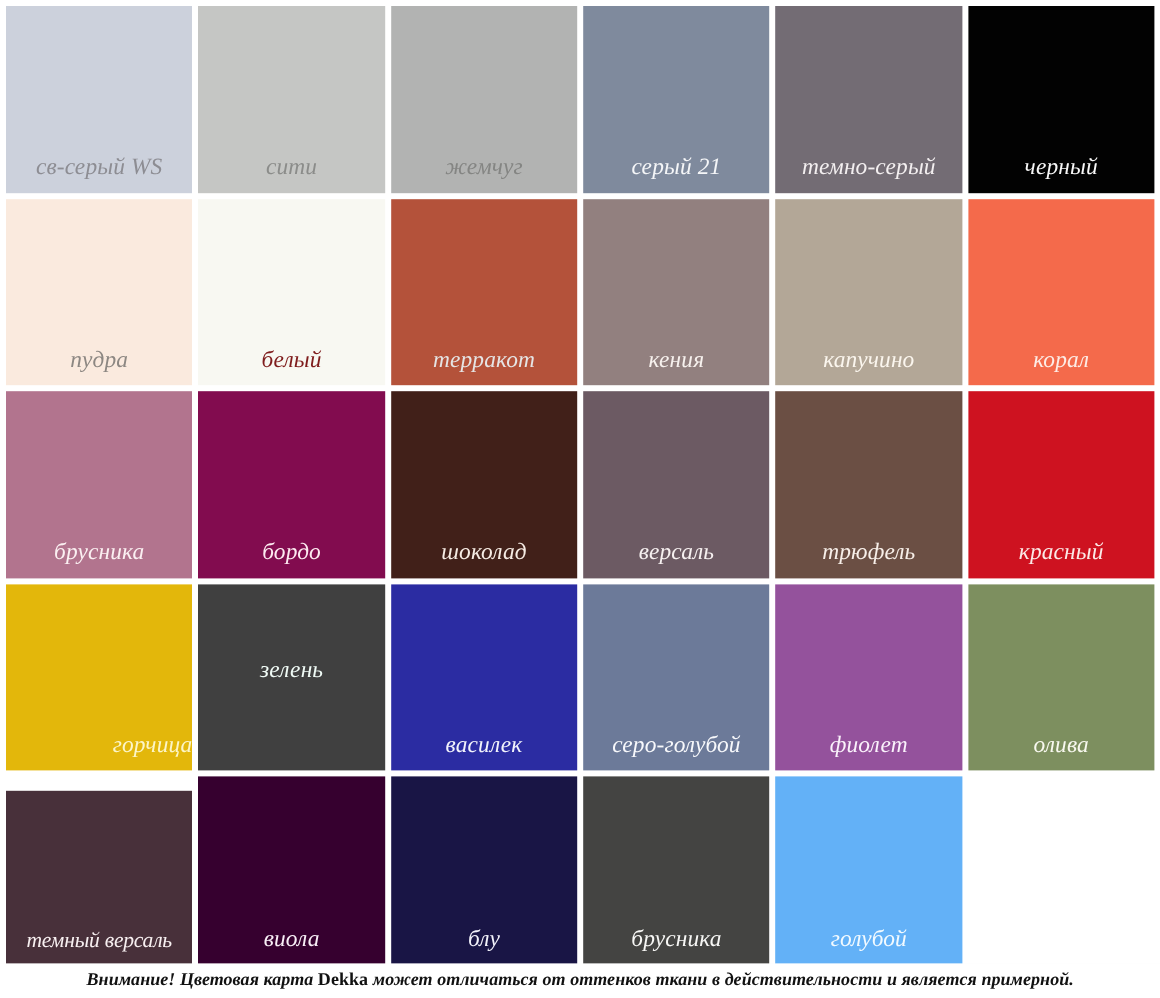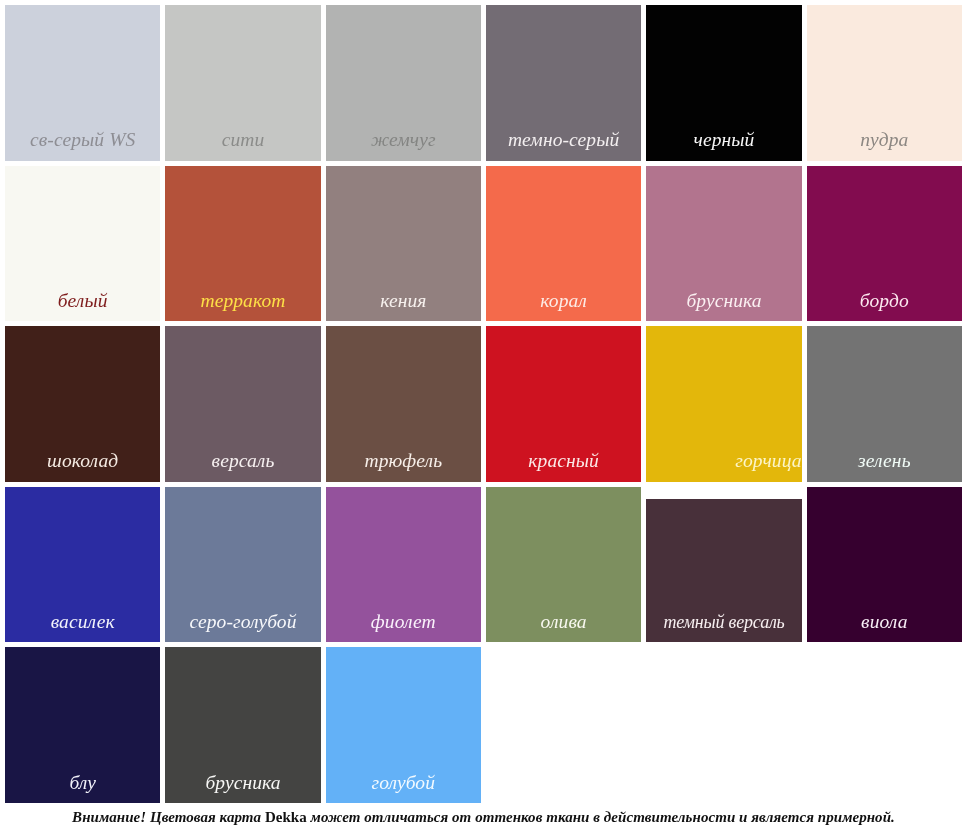--- a/index.html
+++ b/index.html
@@ -88,37 +88,43 @@
   <div class="grid">
       <div class="swatch" style="background: rgb(204, 209, 220);">
         <span class="swatch-label" style="color: rgb(141, 141, 147);">св-серый WS</span>
       </div>
       <div class="swatch" style="background: rgb(197, 198, 196);">
         <span class="swatch-label" style="color: rgb(139, 140, 138);">сити</span>
       </div>
       <div class="swatch" style="background: rgb(178, 179, 178);">
         <span class="swatch-label" style="color: rgb(132, 133, 131);">жемчуг</span>
       </div>
+      <div class="swatch" style="background: rgb(127, 138, 157);">
+        <span class="swatch-label" style="color: rgb(245, 246, 248);">серый 21</span>
+      </div>
       <div class="swatch" style="background: rgb(115, 108, 116);">
         <span class="swatch-label" style="color: rgb(243, 239, 240);">темно-серый</span>
       </div>
       <div class="swatch" style="background: rgb(2, 2, 2);">
         <span class="swatch-label" style="color: rgb(247, 247, 247);">черный</span>
       </div>
       <div class="swatch" style="background: rgb(250, 234, 222);">
         <span class="swatch-label" style="color: rgb(140, 135, 130);">пудра</span>
       </div>
       <div class="swatch" style="background: rgb(248, 248, 242);">
         <span class="swatch-label" style="color: #7f1d1d;">белый</span>
       </div>
       <div class="swatch" style="background: rgb(180, 82, 58);">
-        <span class="swatch-label" style="color: #fde047; margin-top: 17px;">терракот</span>
+        <span class="swatch-label" style="color: #e5e5e5; margin-top: 17px;">терракот</span>
       </div>
       <div class="swatch" style="background: rgb(146, 128, 127);">
         <span class="swatch-label" style="color: rgb(247, 241, 238);">кения</span>
+      </div>
+      <div class="swatch" style="background: rgb(179, 167, 151);">
+        <span class="swatch-label" style="color: rgb(251, 246, 238);">капучино</span>
       </div>
       <div class="swatch" style="background: rgb(244, 106, 75);">
         <span class="swatch-label" style="color: rgb(253, 236, 230);">корал</span>
       </div>
       <div class="swatch" style="background: rgb(178, 116, 142);">
         <span class="swatch-label" style="color: rgb(251, 240, 242);">брусника</span>
       </div>
       <div class="swatch" style="background: rgb(130, 12, 79);">
         <span class="swatch-label" style="color: rgb(253, 233, 240);">бордо</span>
       </div>
@@ -130,21 +136,21 @@
       </div>
       <div class="swatch" style="background: rgb(107, 79, 68);">
         <span class="swatch-label" style="color: rgb(247, 239, 233);">трюфель</span>
       </div>
       <div class="swatch" style="background: rgb(206, 18, 32);">
         <span class="swatch-label" style="color: rgb(251, 233, 231);">красный</span>
       </div>
       <div class="swatch" style="background: rgb(227, 183, 11);">
         <span class="swatch-label" style="color: rgb(252, 245, 200); text-align: right;">горчица</span>
       </div>
-      <div class="swatch" style="background: #737373;">
+      <div class="swatch" style="background: #404040; align-items: center;">
         <span class="swatch-label" style="color: rgb(240, 251, 246);">зелень</span>
       </div>
       <div class="swatch" style="background: rgb(43, 44, 162);">
         <span class="swatch-label" style="color: rgb(242, 243, 251);">василек</span>
       </div>
       <div class="swatch" style="background: rgb(108, 122, 153);">
         <span class="swatch-label" style="color: rgb(247, 248, 251);">серо-голубой</span>
       </div>
       <div class="swatch" style="background: rgb(148, 82, 156);">
         <span class="swatch-label" style="color: rgb(250, 242, 251);">фиолет</span>

